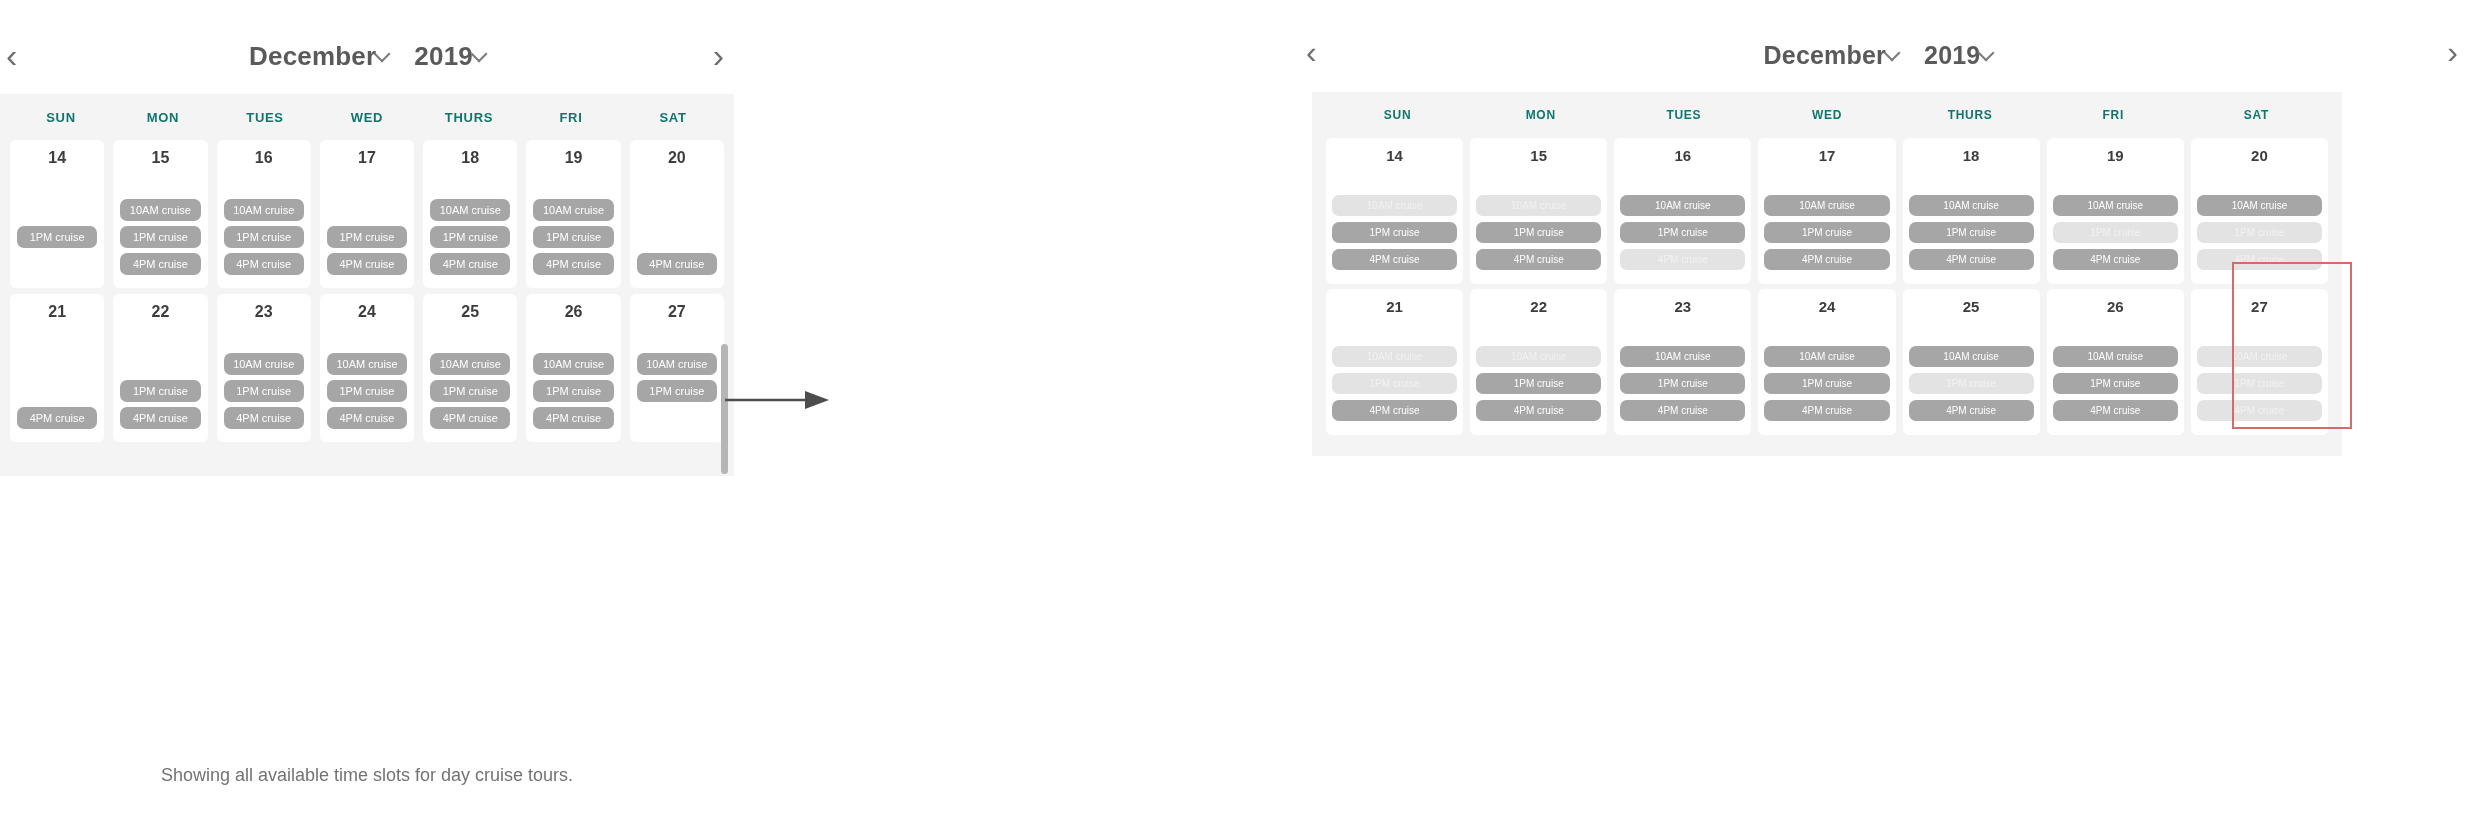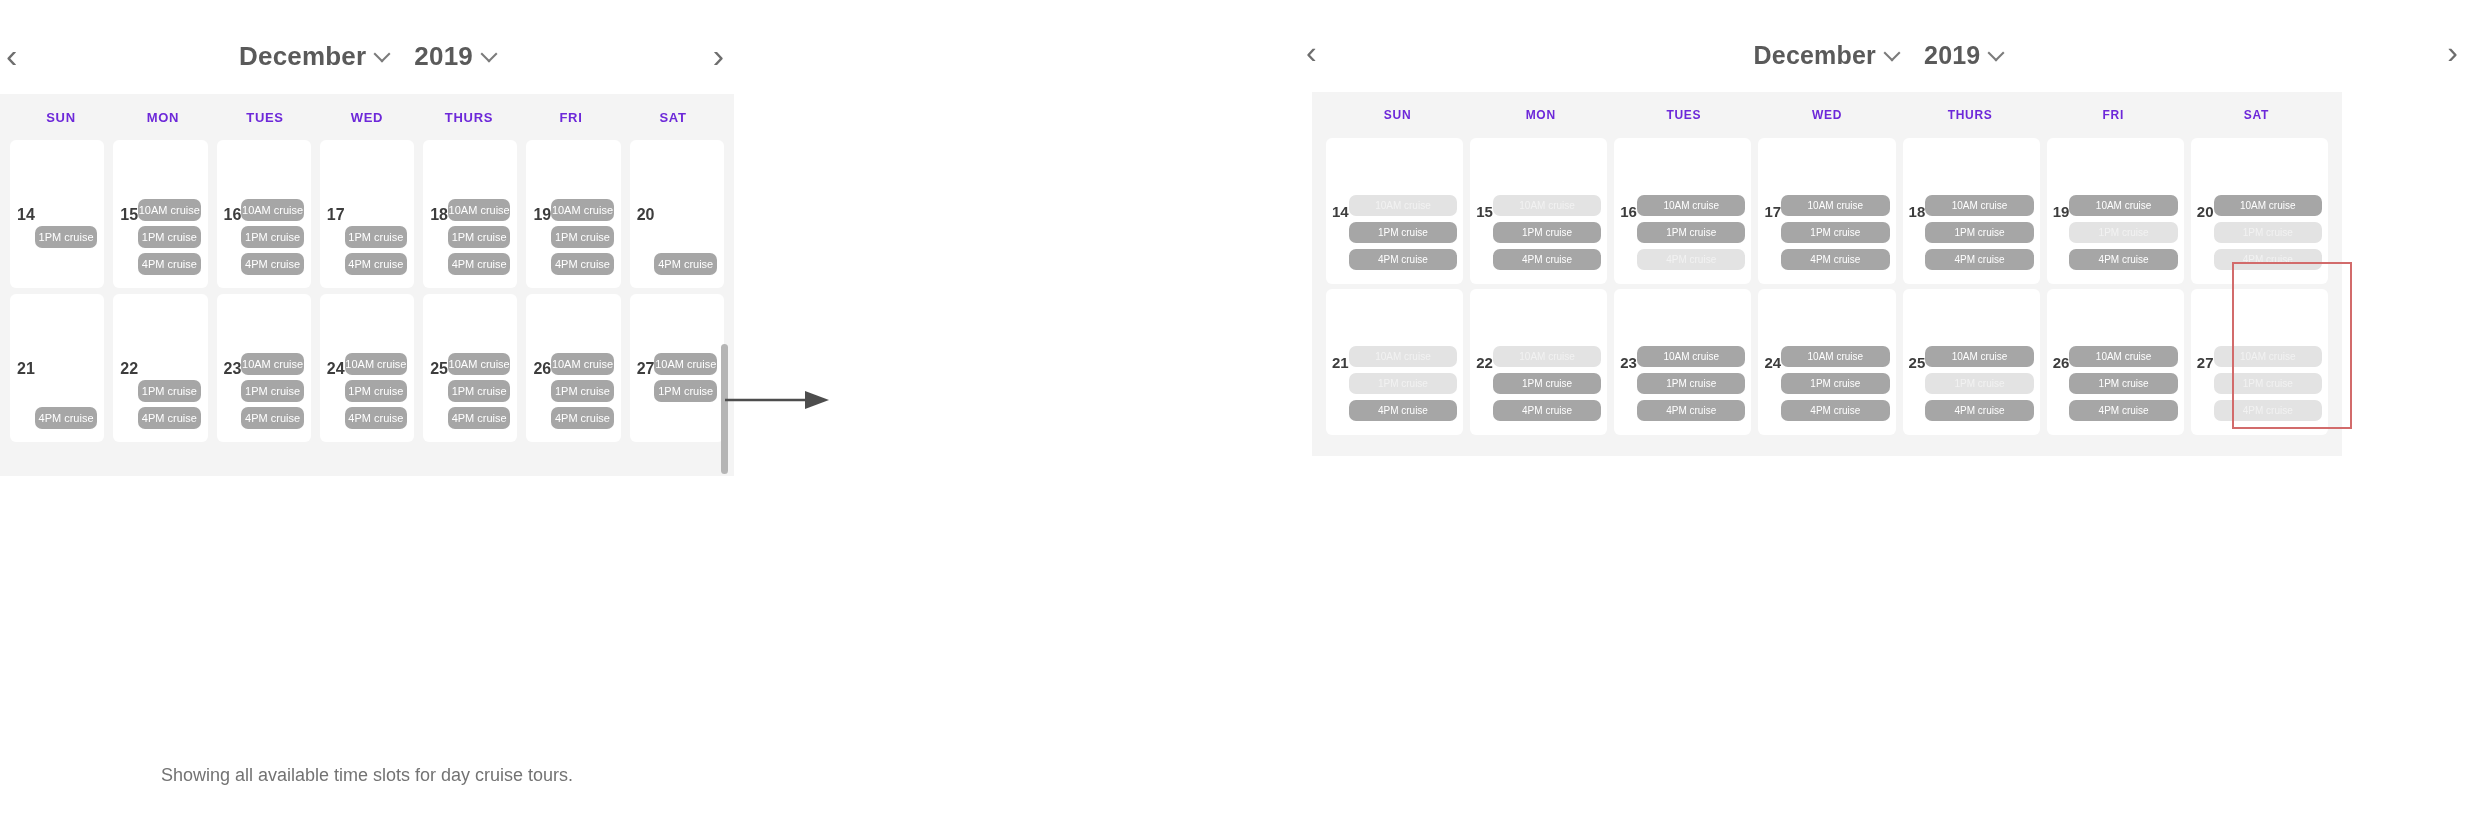--- a/index.html
+++ b/index.html
@@ -42,21 +42,20 @@
   .title-group {
     display: flex;
     align-items: center;
     justify-content: center;
     width: 100%;
     gap: 26px;
   }
   .title-chunk {
     display: flex;
     align-items: center;
-    gap: 10px;
     cursor: pointer;
   }
   .title-text {
     color: #5a5a5a;
     font-weight: bold;
     letter-spacing: 0.2px;
     white-space: nowrap;
   }
   .chev {
     display: inline-block;
@@ -72,33 +71,33 @@
     overflow: hidden;
   }
 
   .dow-row {
     display: flex;
     background: #f4f4f4;
   }
   .dow {
     flex: 1 1 0;
     text-align: center;
-    color: #6d28d9;
+    color: #0f766e;
     font-weight: bold;
     letter-spacing: 0.7px;
   }
 
   .weeks { display: flex; flex-direction: column; }
   .week { display: flex; }
   .daycell {
     flex: 1 1 0;
     background: #ffffff;
     border-radius: 6px;
     display: flex;
-    flex-direction: row;
+    flex-direction: column;
     align-items: center;
     position: relative;
     box-sizing: border-box;
   }
   .daynum {
     color: #3d3d3d;
     font-weight: bold;
     text-align: center;
   }
   .slots {

